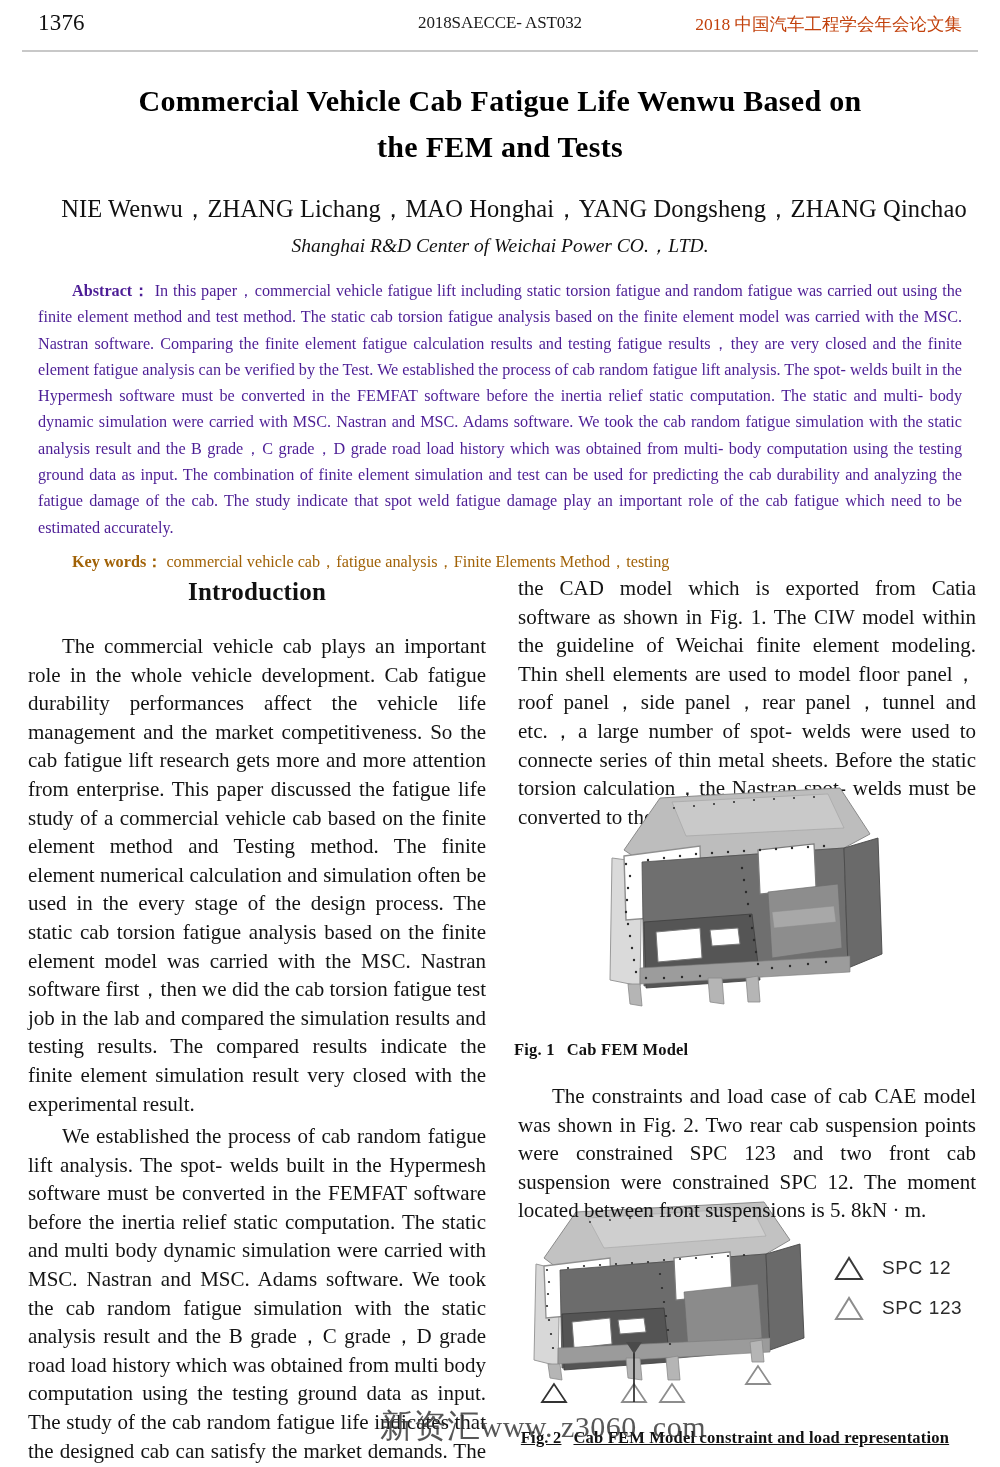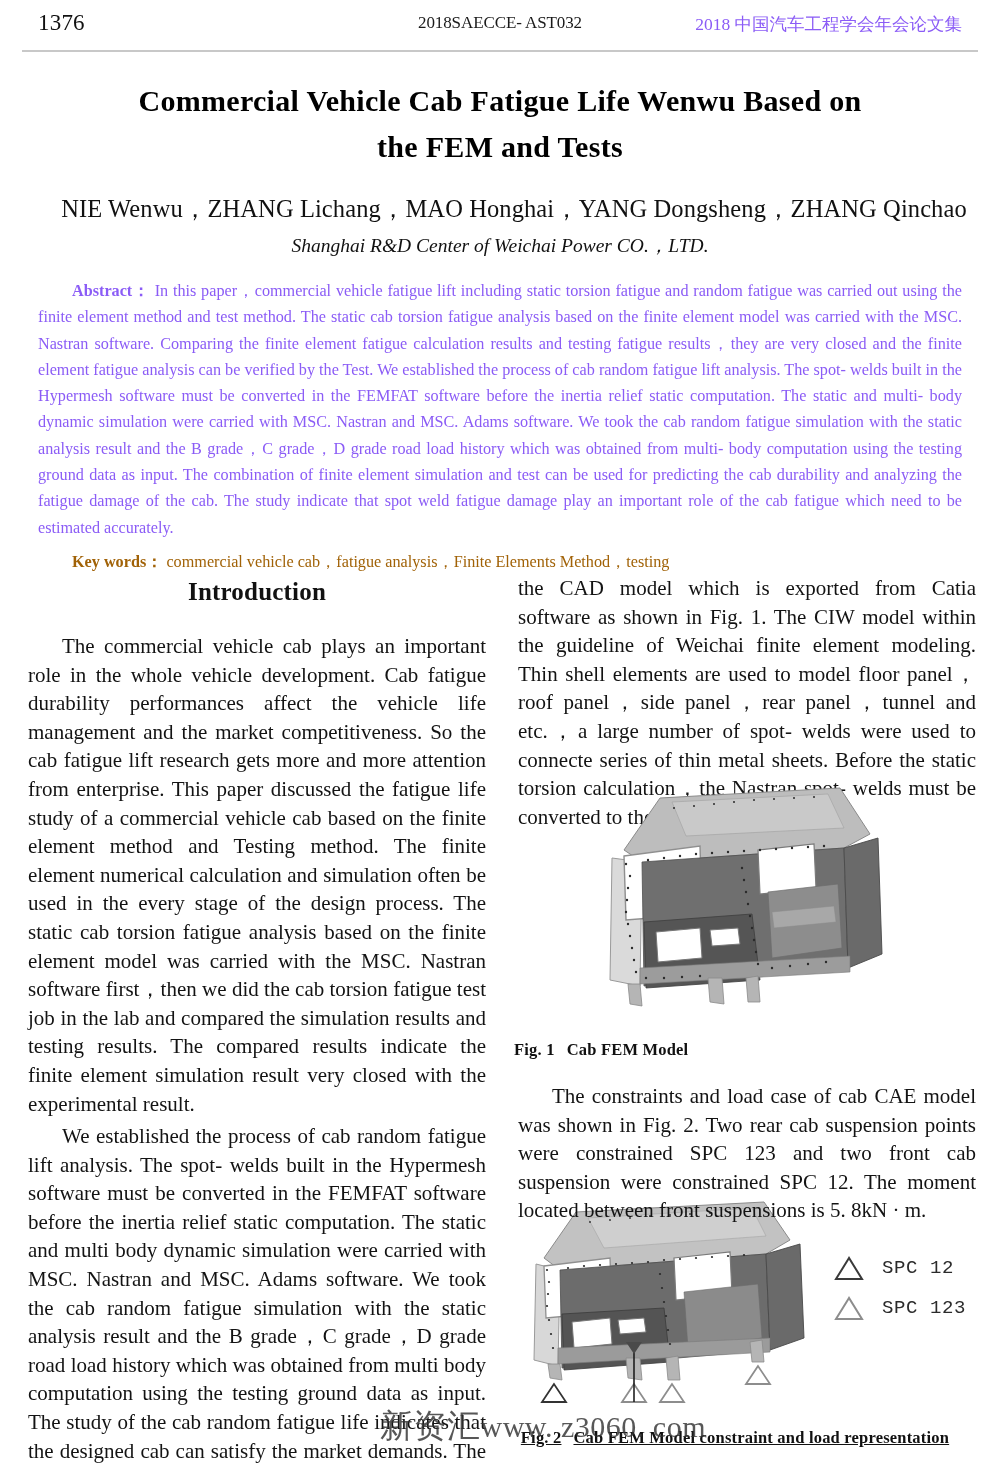--- a/index.html
+++ b/index.html
@@ -41,21 +41,21 @@
     width: 1000px;
     text-align: center;
     font-size: 17px;
     letter-spacing: -0.1px;
     color: #1a1a1a;
   }
   .hdr-right {
     position: absolute;
     right: 38px; top: 12px;
     font-size: 17.5px;
-    color: #8b5cf6;
+    color: #c2410c;
     font-family: "Liberation Serif", "DejaVu Serif", serif;
   }
   .hdr-rule {
     position: absolute;
     left: 22px; top: 50px;
     width: 956px;
     height: 2px;
     background: #c8c8c8;
   }
 
@@ -97,21 +97,21 @@
     left: 38px; top: 278px;
     width: 924px;
   }
   .abstract-para {
     font-size: 16.2px;
     line-height: 26.3px;
     text-align: justify;
     text-justify: inter-word;
     text-indent: 34px;
     margin: 0;
-    color: #8b5cf6;
+    color: #4c1d95;
   }
   .abstract-para b { font-weight: bold; }
   .keywords-para {
     font-size: 16.2px;
     line-height: 26.3px;
     text-indent: 34px;
     margin: 8px 0 0 0;
     color: #a16207;
   }
   .keywords-para b { font-weight: bold; }
@@ -199,21 +199,21 @@
     position: absolute;
     left: 318px; top: 52px;
     width: 150px;
   }
   .spc-row {
     display: flex;
     align-items: center;
     height: 40px;
   }
   .spc-label {
-    font-family: Liberation Mono, monospace;
+    font-family: Liberation Sans, sans-serif;
     font-size: 19px;
     color: #2b2b2b;
     margin-left: 16px;
     letter-spacing: 0.6px;
   }
 
   
   .watermark {
     position: absolute;
     left: 380px; top: 1404px;

